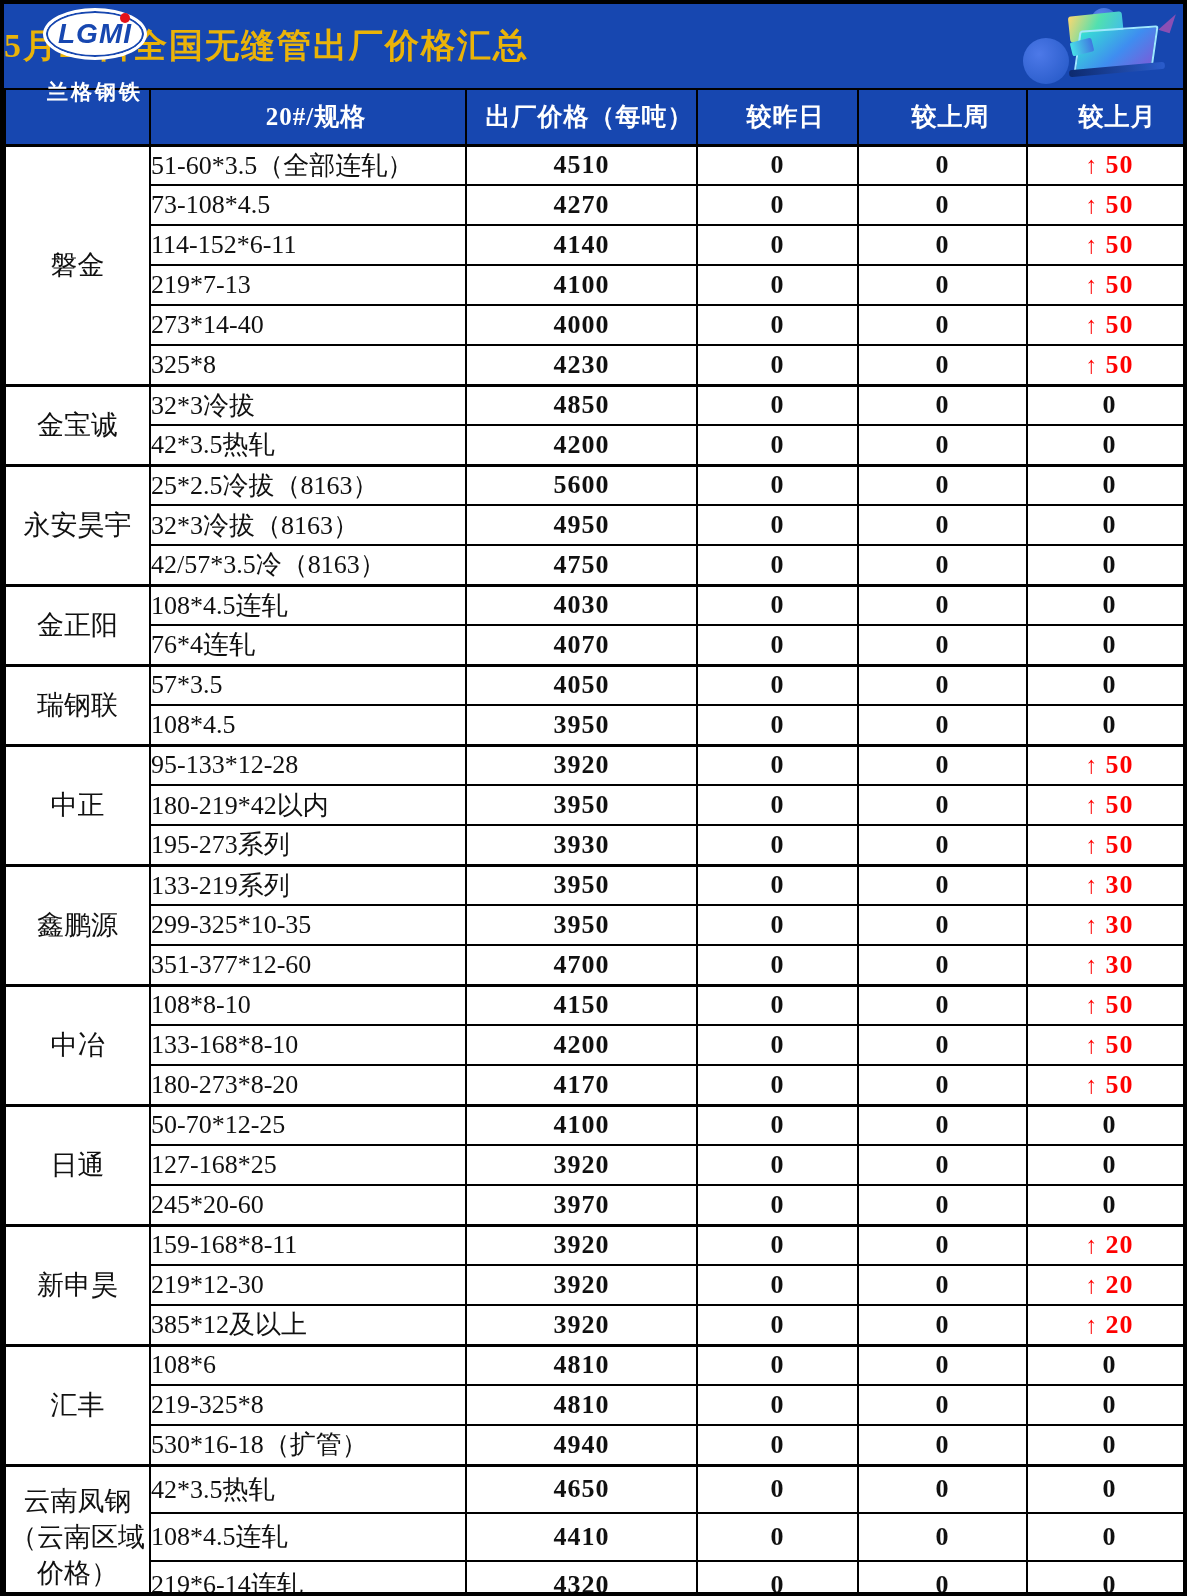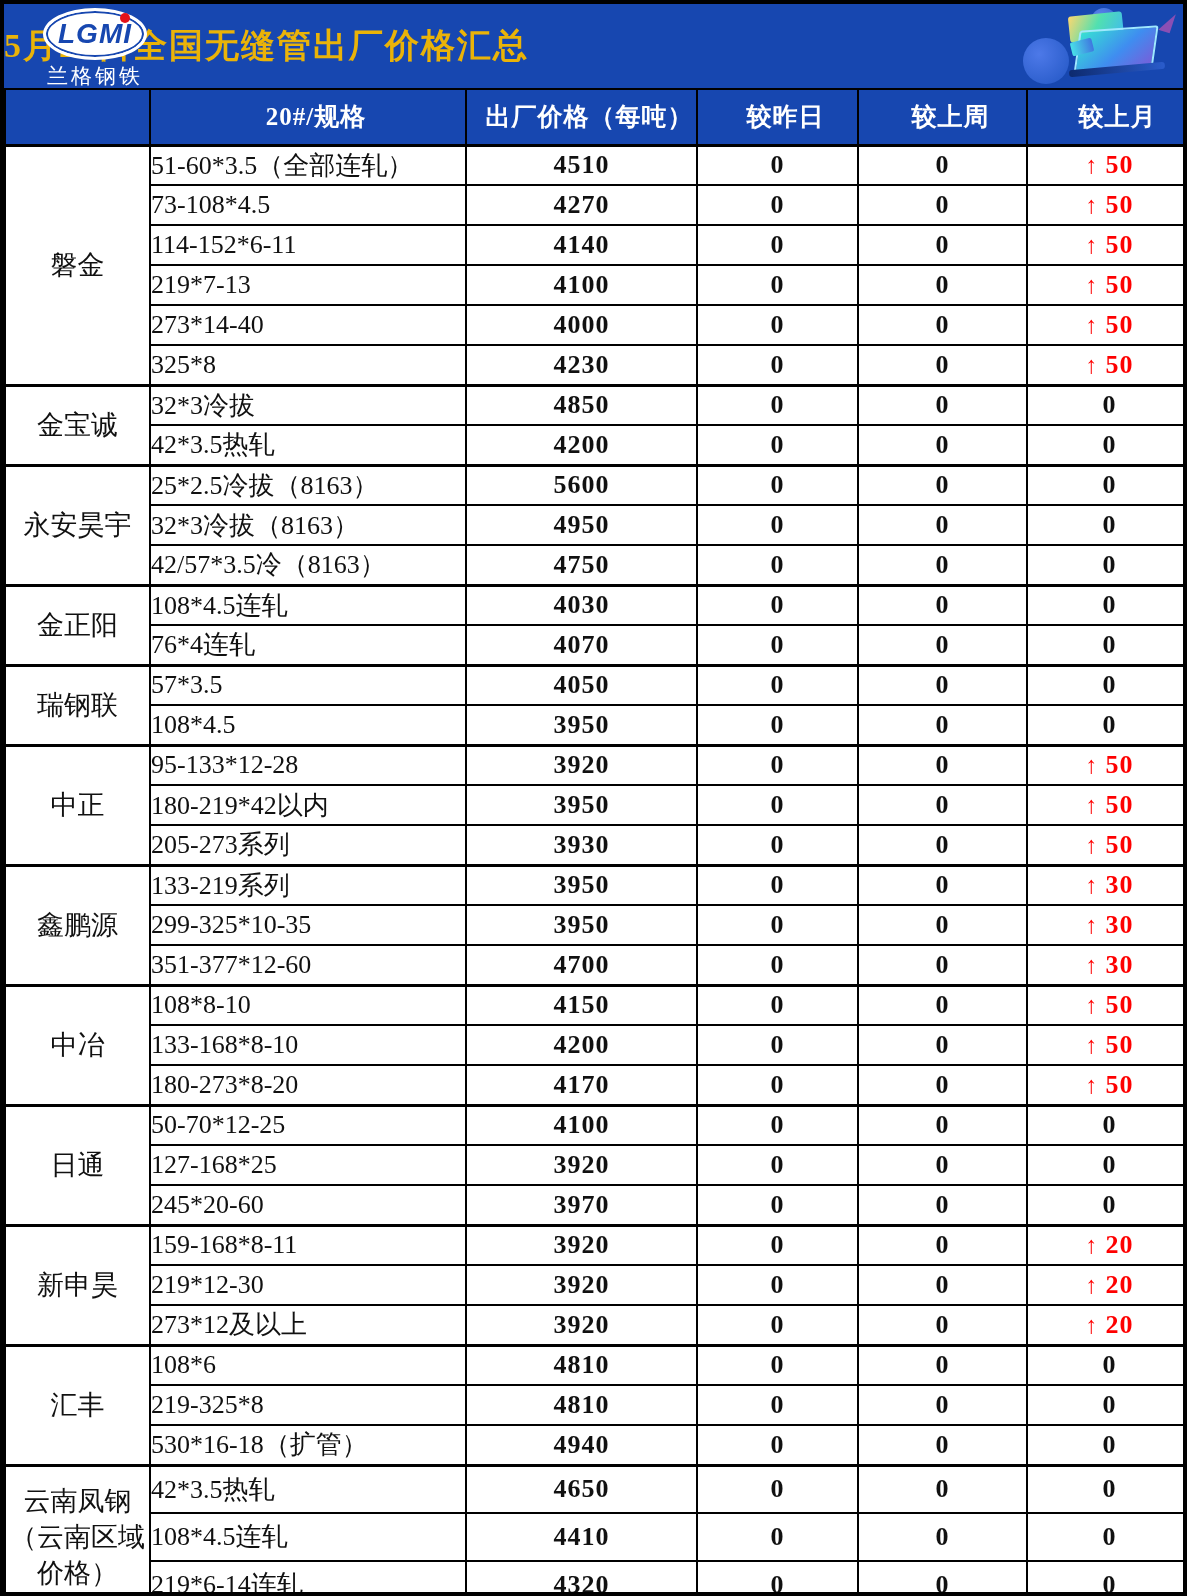--- a/index.html
+++ b/index.html
@@ -10,21 +10,21 @@
   
   .topbar { height:84px; background:#1747b0; position:relative; flex:none;
             display:flex; align-items:center; justify-content:flex-start; }
   .logo { position:absolute; left:16px; top:4px; width:150px; text-align:center; }
   .logo-oval { width:104px; height:52px; margin:0 auto; border:3px solid #fff; border-radius:50%;
                display:flex; align-items:center; justify-content:center; background:#fff;
                box-shadow:0 0 0 2px #1747b0 inset; position:relative; }
   .logo-abbr { font-family:"Liberation Sans",sans-serif; font-weight:bold; font-style:italic;
                font-size:28px; color:#1747b0; letter-spacing:1px; }
   .logo-dot { position:absolute; top:2px; right:14px; width:10px; height:10px; border-radius:50%; background:#e3121a; }
-  .logo-name { margin-top:2px; color:#fff; font-weight:normal; font-size:21px; letter-spacing:3px; }
+  .logo-name { margin-top:18px; color:#fff; font-weight:bold; font-size:21px; letter-spacing:3px; }
   .title { color:#eab308; font-size:34px; font-weight:bold; letter-spacing:2px; }
 
   
   .art { position:absolute; right:8px; top:2px; width:160px; height:80px; pointer-events:none; }
   .art i { position:absolute; display:block; }
   .art .c1 { left:8px; bottom:2px; width:46px; height:46px; border-radius:50%;
              background:radial-gradient(circle at 35% 35%, #4d79e8, #2256c4); }
   .art .c2 { left:76px; top:2px; width:26px; height:26px; border-radius:50%;
              background:radial-gradient(circle at 35% 35%, #5d86ec, #2a5ccb); }
   .art .screen { right:20px; top:22px; width:78px; height:44px; transform:skewX(-12deg) rotate(-4deg);
@@ -218,21 +218,21 @@
           <td class="num up"><span class="arrow">↑</span>50</td>
         </tr>
         <tr>
           <td class="spec">180-219*42以内</td>
           <td class="num">3950</td>
           <td class="num">0</td>
           <td class="num">0</td>
           <td class="num up"><span class="arrow">↑</span>50</td>
         </tr>
         <tr>
-          <td class="spec">205-273系列</td>
+          <td class="spec">195-273系列</td>
           <td class="num">3930</td>
           <td class="num">0</td>
           <td class="num">0</td>
           <td class="num up"><span class="arrow">↑</span>50</td>
         </tr>
         <tr class="group-start">
           <td class="vendor" rowspan="3">鑫鹏源</td>
           <td class="spec">133-219系列</td>
           <td class="num">3950</td>
           <td class="num">0</td>
@@ -306,21 +306,21 @@
           <td class="num up"><span class="arrow">↑</span>20</td>
         </tr>
         <tr>
           <td class="spec">219*12-30</td>
           <td class="num">3920</td>
           <td class="num">0</td>
           <td class="num">0</td>
           <td class="num up"><span class="arrow">↑</span>20</td>
         </tr>
         <tr>
-          <td class="spec">273*12及以上</td>
+          <td class="spec">385*12及以上</td>
           <td class="num">3920</td>
           <td class="num">0</td>
           <td class="num">0</td>
           <td class="num up"><span class="arrow">↑</span>20</td>
         </tr>
         <tr class="group-start">
           <td class="vendor" rowspan="3">汇丰</td>
           <td class="spec">108*6</td>
           <td class="num">4810</td>
           <td class="num">0</td>

